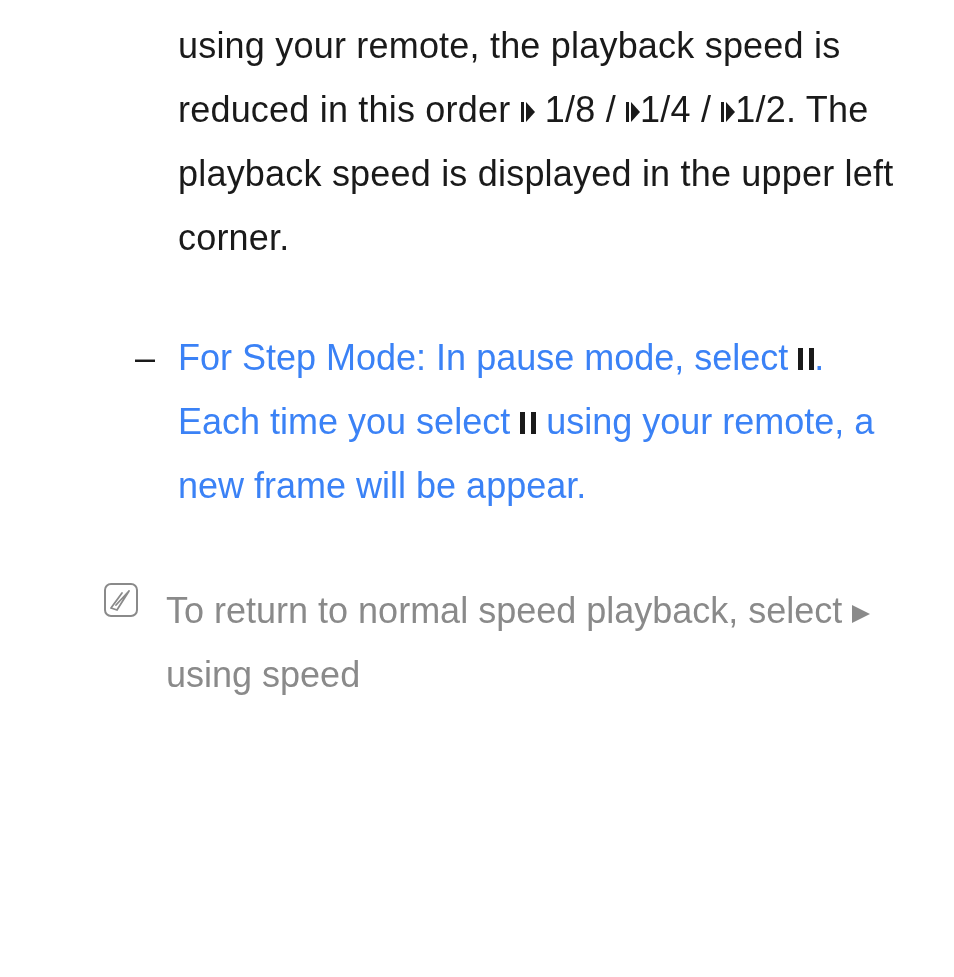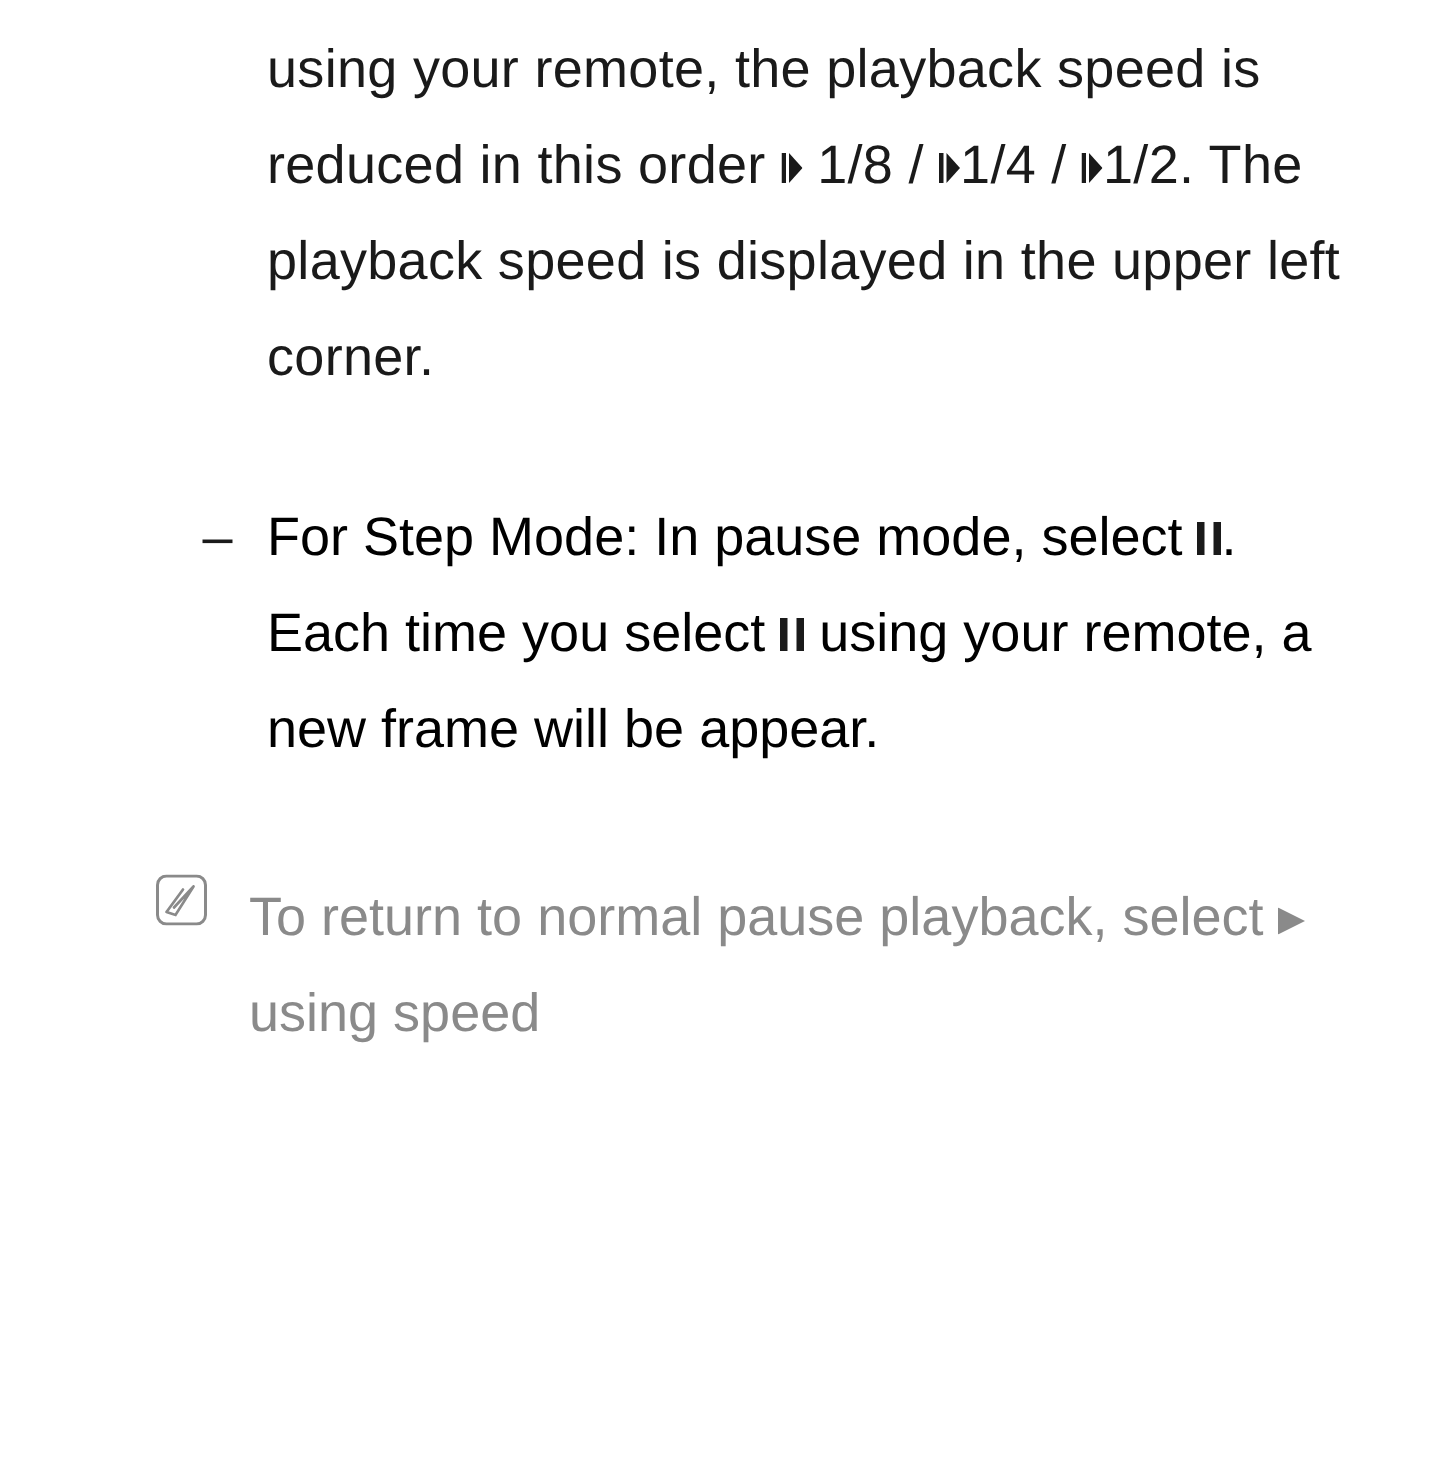--- a/index.html
+++ b/index.html
@@ -37,21 +37,21 @@
     .dash {
       width: 43px;
       flex-shrink: 0;
       font-size: 36px;
       color: #1a1a1a;
       line-height: 1.78;
     }
     .para2 {
       font-size: 36px;
       line-height: 1.78;
-      color: #000000;
+      color: #3b82f6;
     }
     .note-container {
       display: flex;
       padding-left: 104px;
       padding-right: 50px;
       margin-top: 60px;
     }
     .note-icon {
       width: 62px;
       flex-shrink: 0;
@@ -117,19 +117,19 @@
   </div>
 
   <div class="note-container">
     <div class="note-icon">
       <svg viewBox="0 0 34 34">
         <rect x="1" y="1" width="32" height="32" rx="6" ry="6" fill="none" stroke="#8a8a8a" stroke-width="2"></rect>
         <path d="M 7 25 L 18 10 M 12 22 L 25 8 M 7 25 L 13 27 L 25 8" fill="none" stroke="#8a8a8a" stroke-width="1.8" stroke-linecap="round"></path>
       </svg>
     </div>
     <div class="note-text">
-      <span>To return to normal pause playback, select </span><span class="inline-icon play-icon"><svg viewBox="0 0 18 18">
+      <span>To return to normal speed playback, select </span><span class="inline-icon play-icon"><svg viewBox="0 0 18 18">
             <polygon points="0,0 18,9 0,18" fill="#8a8a8a"></polygon>
           </svg></span><span> using speed</span>
     </div>
   </div>
 
 </div>
 
 </body></html>

